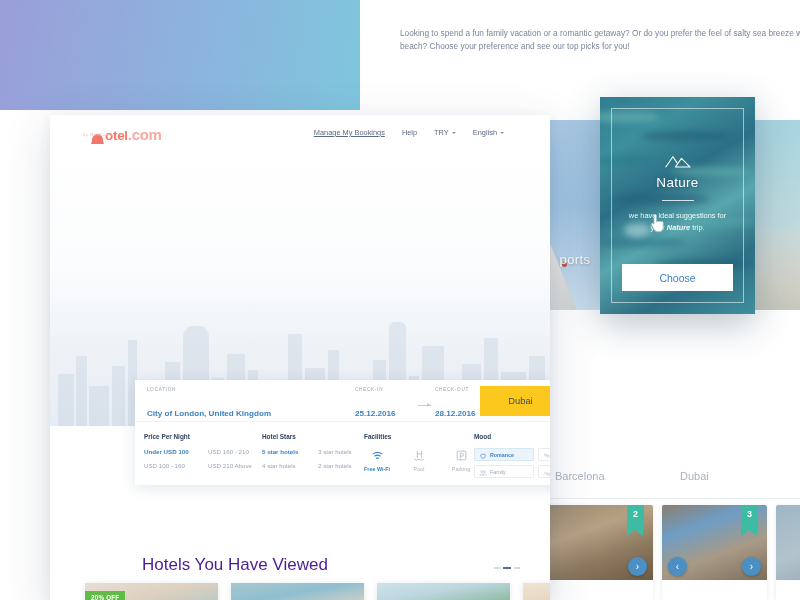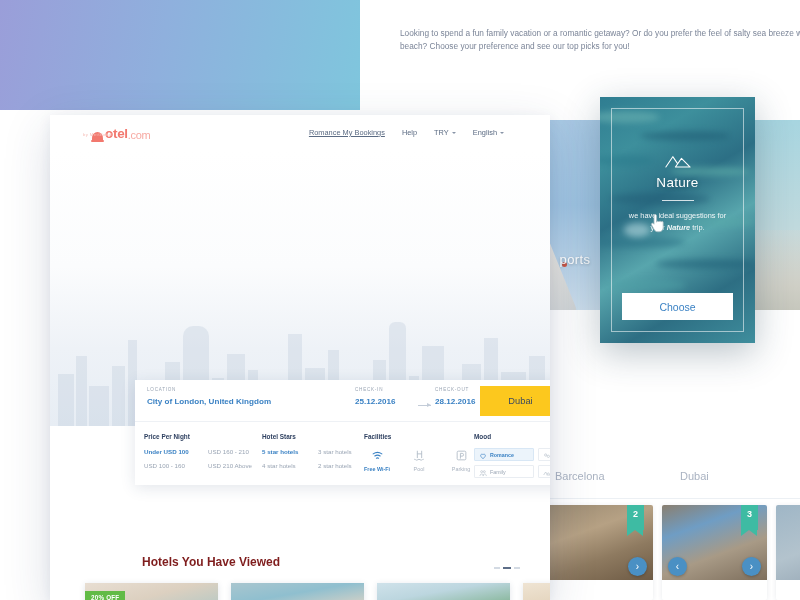--- a/index.html
+++ b/index.html
@@ -98,21 +98,21 @@
   }
 
   .site-header { position:relative; height:36px; }
   .logo { position:absolute; left:42px; top:11px; display:flex; align-items:flex-end; }
   .logo-bell {
     width:11px; height:8px; background:#f2786e;
     border-radius: 7px 7px 0 0 / 8px 8px 0 0; margin-right:2px; position:relative; top:-1px;
   }
   .logo-bell:after{ content:""; position:absolute; left:-1px; bottom:-1.5px; width:13px;height:1.7px;background:#f2786e;border-radius:2px;}
   .logo-otel { font-size:13.5px; font-weight:700; color:#f2786e; letter-spacing:-0.3px; }
-  .logo-com  { font-size:11px; font-weight:400; color:#f7a9a2; letter-spacing:-0.3px;}
+  .logo-com  { font-size:15px; font-weight:700; color:#f7a9a2; letter-spacing:-0.3px;}
   .logo-by { position:absolute; left:33px; top:17px; font-size:4.2px; color:#f6bdb7; letter-spacing:.4px;}
 
   .nav { position:absolute; right:46px; top:13px; display:flex; align-items:center; gap:17px; }
   .nav a { font-size:7.4px; color:#5a6a82; text-decoration:none; white-space:nowrap; }
   .nav a.underlined { text-decoration:underline; }
   .caret { display:inline-block; width:0;height:0;border-left:2.4px solid transparent;border-right:2.4px solid transparent;border-top:2.8px solid #8995a8; margin-left:3px; vertical-align:middle;}
 
   
   .hero {
     position:absolute; left:0; top:36px; width:500px; height:275px; overflow:hidden;
@@ -130,21 +130,21 @@
   }
 
   
   .search-card {
     position:absolute; left:85px; top:265px; width:435px; height:105px;
     background:#fff; box-shadow: 0 3px 14px rgba(40,60,100,.13);
   }
   .search-row { position:relative; height:42px; border-bottom:1px solid #eef1f5; }
   .sfield { position:absolute; top:7px; }
   .sf-label { font-size:4.6px; color:#9aa5b4; letter-spacing:.75px; text-transform:uppercase; }
-  .sf-value { margin-top:5px; font-size:8.1px; font-weight:700; color:#3b82c4; white-space:nowrap; }
+  .sf-value { margin-top:17px; font-size:8.1px; font-weight:700; color:#3b82c4; white-space:nowrap; }
   .arrow-ico { position:absolute; left:283px; top:25px; width:13px; height:1px; background:#c3ccd8;}
   .arrow-ico:after{content:"";position:absolute;right:0;top:-2.2px;border-left:4px solid #c3ccd8;border-top:2.4px solid transparent;border-bottom:2.4px solid transparent;}
   .search-btn {
     position:absolute; right:9px; top:6px; width:81px; height:30px; background:#fcc81e;
     border:none; color:#3c4a5e; font-size:9.3px; font-weight:400;
     font-family:"Liberation Sans",sans-serif; cursor:pointer;
   }
 
   .filters { position:absolute; left:0; top:43px; width:435px; height:62px; display:flex; padding:10px 9px 0 9px; }
   .fgroup { position:relative; }
@@ -163,38 +163,38 @@
   .mood-grid { display:grid; grid-template-columns: 60px 60px; gap:4px; }
   .mchip {
     display:flex; align-items:center; gap:3px; height:13px; padding:0 4px;
     border:1px solid #e9edf2; border-radius:1px; background:#fff;
   }
   .mchip.active { background:#ecf4fb; border-color:#d8e7f5; }
   .mchip .mlabel { font-size:5.3px; color:#9aa5b4; white-space:nowrap; overflow:hidden; }
   .mchip.active .mlabel { color:#3b82c4; font-weight:700; }
 
   
-  .viewed-title { position:absolute; left:92px; top:440px; font-size:12px; font-weight:700; color:#7f1d1d; }
+  .viewed-title { position:absolute; left:92px; top:440px; font-size:17px; font-weight:400; color:#4c1d95; }
   .dots { position:absolute; right:30px; top:452px; display:flex; gap:3px; align-items:center;}
   .dots i { display:block; width:6px; height:1.6px; background:#d3dae3; }
   .dots i.on { background:#5d6e88; height:2.4px; width:8px; }
 
   .hcard {
     position:absolute; top:468px; width:133px; height:125px; background:#fff;
     box-shadow:0 1px 6px rgba(40,60,100,.13); overflow:hidden;
   }
   .hc-img { position:absolute; left:0; top:0; width:100%; height:75px; }
   .badge {
     position:absolute; left:0; top:8px; background:#62bb46; color:#fff;
     font-size:6.3px; font-weight:700; padding:3px 6px; letter-spacing:.2px;
   }
 
   
   .nature-modal {
-    position:absolute; left:600px; top:97px; width:155px; height:246px;
+    position:absolute; left:600px; top:97px; width:155px; height:217px;
     overflow:hidden;
     background: linear-gradient(150deg,#2f7d91 0%, #3d8f9c 20%, #2c6f85 40%, #58a6ad 58%, #2d6e83 78%, #3f8e9d 100%);
     box-shadow: 0 10px 34px rgba(30,60,80,.30);
   }
   .nm-texture { position:absolute; inset:0; opacity:.55; }
   .nm-texture span { position:absolute; border-radius:50%; filter: blur(3px); }
   .nm-inner-border {
     position:absolute; left:11px; top:11px; right:11px; bottom:11px;
     border:1px solid rgba(255,255,255,.55);
   }
@@ -261,21 +261,21 @@
 
     <div class="site-header">
       <div class="logo">
         <span class="logo-bell"></span>
         <span class="logo-otel">otel</span>
         <span class="logo-com">.com</span>
       </div>
       <div class="logo-by">by MetGlobal</div>
 
       <div class="nav">
-        <a href="#" class="underlined">Romance My Bookings</a>
+        <a href="#" class="underlined">Manage My Bookings</a>
         <a href="#">Help</a>
         <a href="#"><span>TRY</span><i class="caret"></i></a>
         <a href="#"><span>English</span><i class="caret"></i></a>
       </div>
     </div>
 
     <div class="hero">
       <div class="skyline">
         <span style="left:8px;width:16px;height:52px;"></span>
         <span style="left:26px;width:11px;height:70px;"></span>

